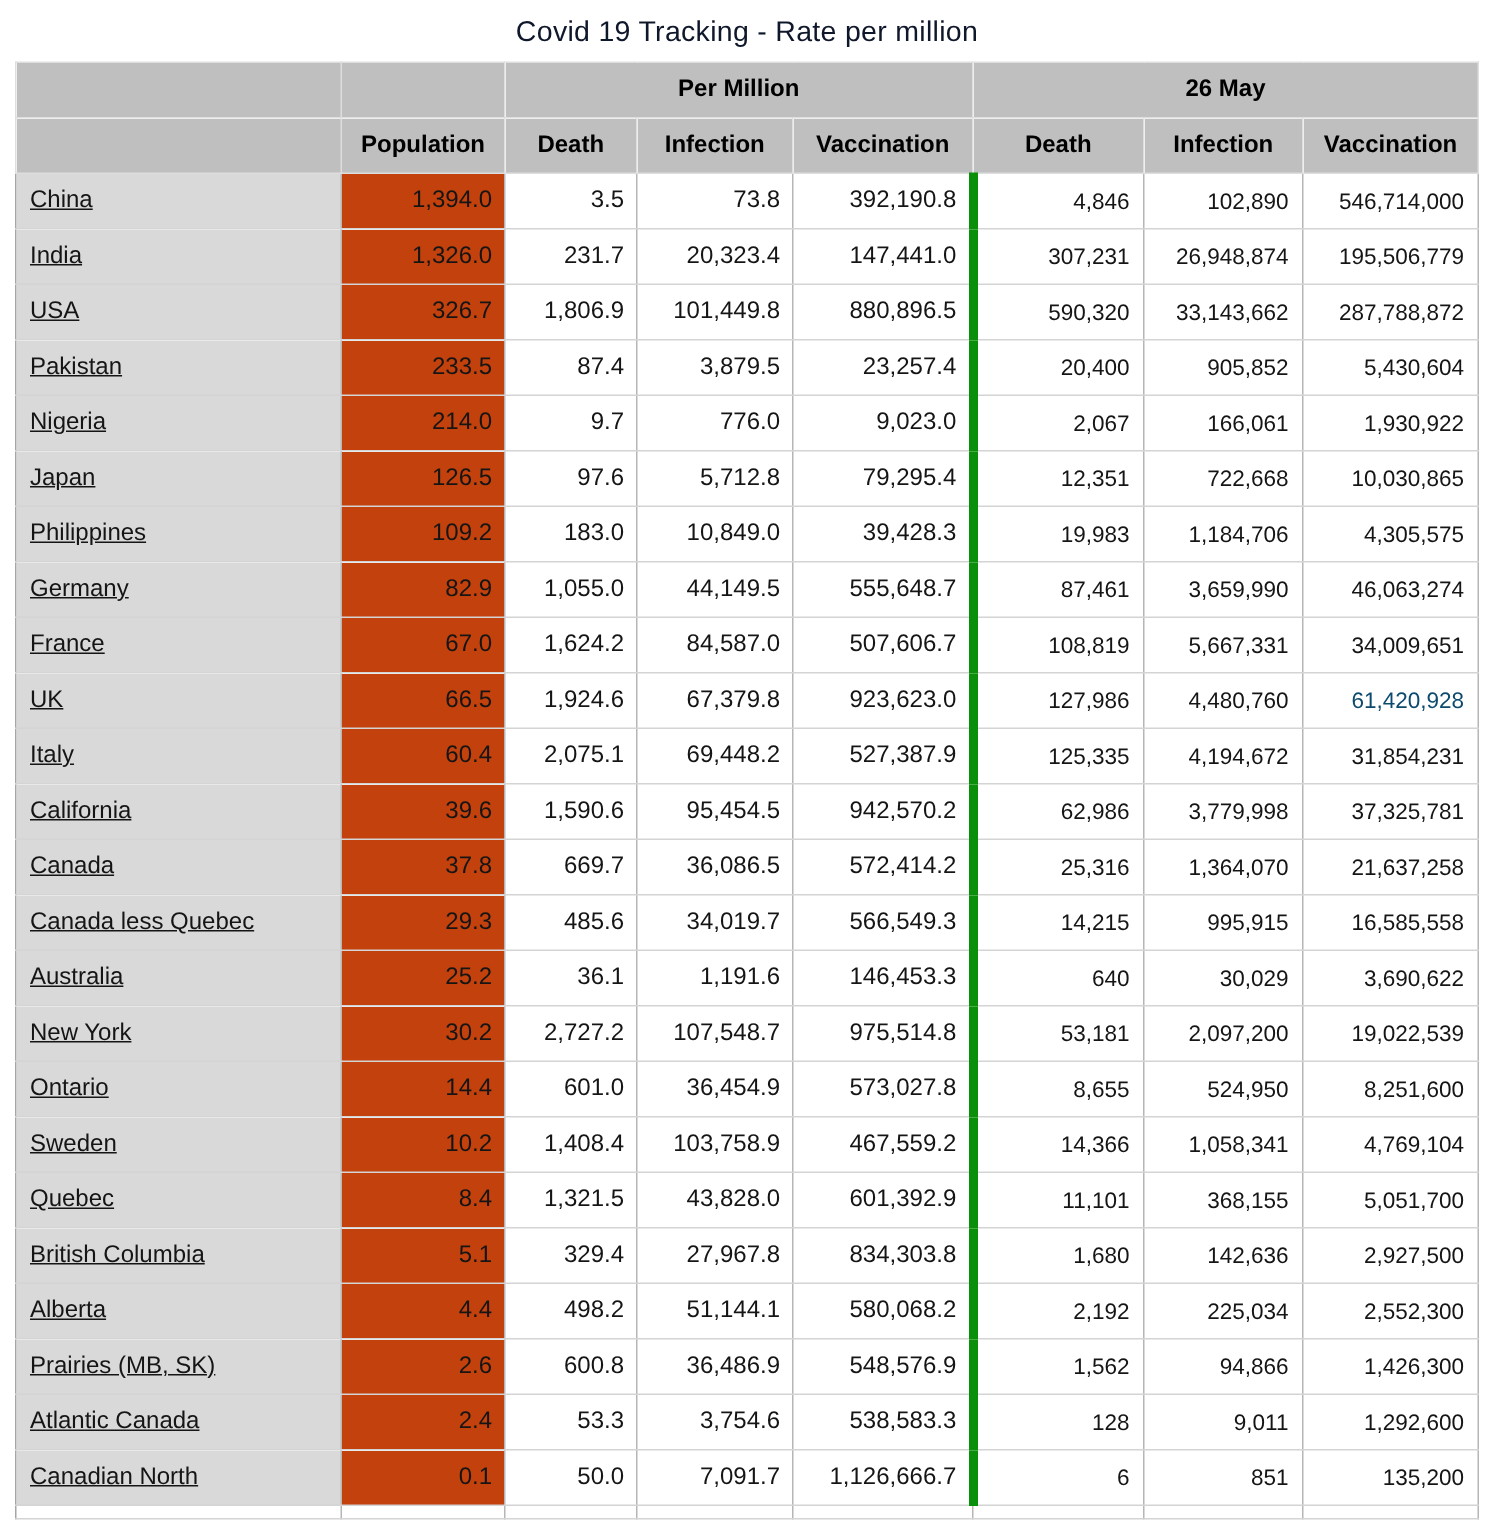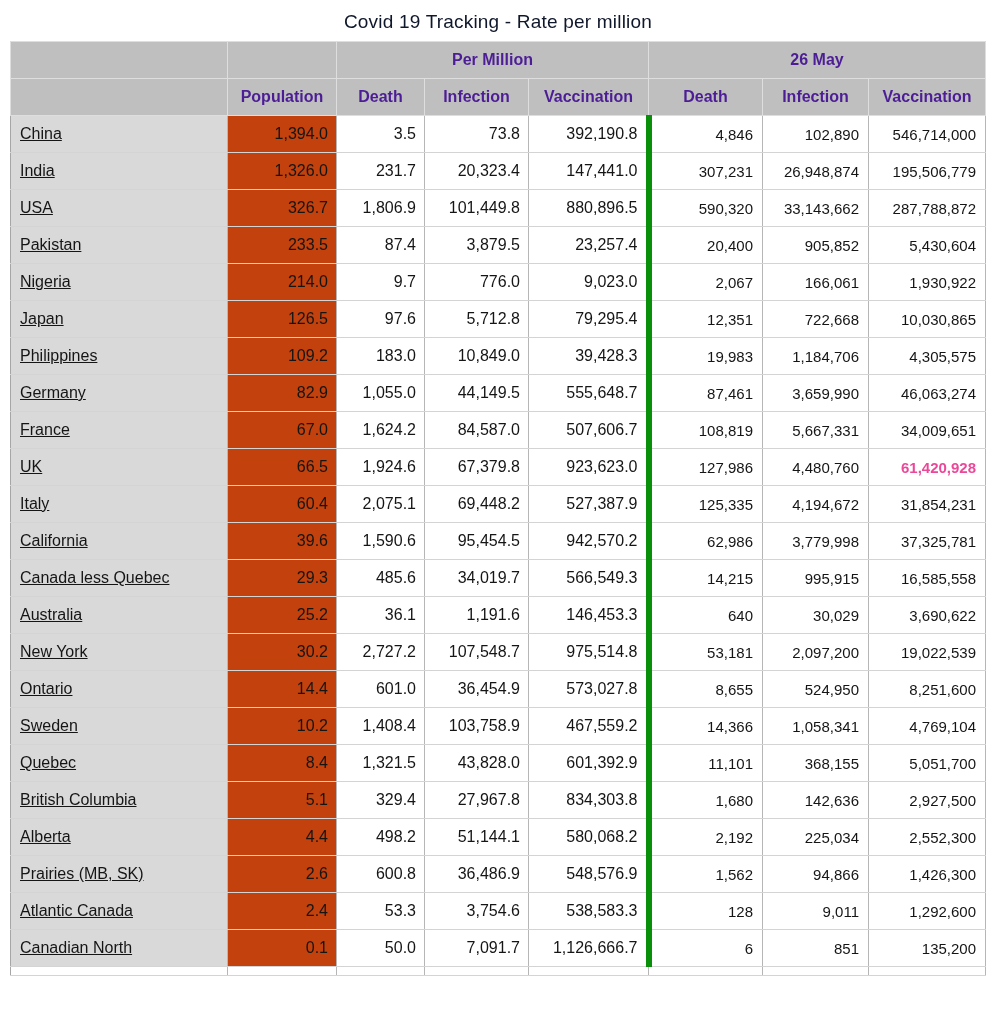--- a/index.html
+++ b/index.html
@@ -13,40 +13,40 @@
     padding:12px 0 10px 0;color:#0f172a;letter-spacing:.2px;
   }
   table.covid{
     border-collapse:collapse;table-layout:fixed;
     margin-left:10px;width:975px;
     border:1px solid #a6a6a6;
   }
   thead th{
     background:#bfbfbf;
     border:1px solid #dedede;
-    font-size:16px;font-weight:bold;color:#4c1d95;
+    font-size:16px;font-weight:bold;color:#000000;
     height:36px;text-align:center;padding:0 4px;
     overflow:hidden;white-space:nowrap;
   }
   tbody td{
     height:36px;font-size:16px;color:#151515;
     border-top:1px solid #d4d4d4;border-bottom:1px solid #d4d4d4;
     border-left:1px solid #b6b6b6;border-right:1px solid #b6b6b6;
     background:#ffffff;text-align:right;padding:0 8px 0 2px;
     overflow:hidden;white-space:nowrap;
   }
   tbody td.c0{
     background:#d9d9d9;text-align:left;padding:0 4px 0 9px;
     border-left:1px solid #a6a6a6;
     text-decoration:underline;
   }
   tbody td.c1{background:#c2410c;}
   tbody td.c5{border-left:6px solid #0a8f0a;}
   tbody td.c5,tbody td.c6,tbody td.c7{font-size:15px;padding-right:9px;}
-  tbody td.muted{color:#ec4899;font-weight:bold;}
+  tbody td.muted{color:#0c4a6e;}
   tbody tr.partial td{height:8px;background:#ffffff;border-top:1px solid #cfcfcf;}
   tbody tr.partial td.c5{border-left:1px solid #b6b6b6;}
 </style>
 </head>
 <body>
 
 <div class="title">Covid 19 Tracking - Rate per million</div>
 
 <table class="covid">
   <colgroup>
@@ -192,20 +192,30 @@
         <td class="c0">California</td>
         <td class="c1">39.6</td>
         <td class="c2">1,590.6</td>
         <td class="c3">95,454.5</td>
         <td class="c4">942,570.2</td>
         <td class="c5">62,986</td>
         <td class="c6">3,779,998</td>
         <td class="c7">37,325,781</td>
       </tr>
       <tr>
+        <td class="c0">Canada</td>
+        <td class="c1">37.8</td>
+        <td class="c2">669.7</td>
+        <td class="c3">36,086.5</td>
+        <td class="c4">572,414.2</td>
+        <td class="c5">25,316</td>
+        <td class="c6">1,364,070</td>
+        <td class="c7">21,637,258</td>
+      </tr>
+      <tr>
         <td class="c0">Canada less Quebec</td>
         <td class="c1">29.3</td>
         <td class="c2">485.6</td>
         <td class="c3">34,019.7</td>
         <td class="c4">566,549.3</td>
         <td class="c5">14,215</td>
         <td class="c6">995,915</td>
         <td class="c7">16,585,558</td>
       </tr>
       <tr>

